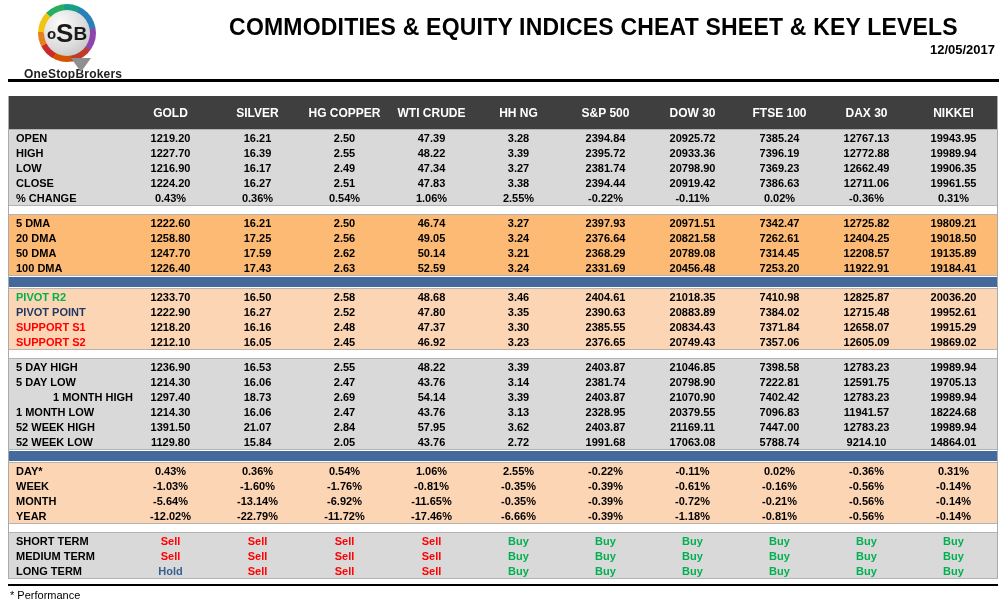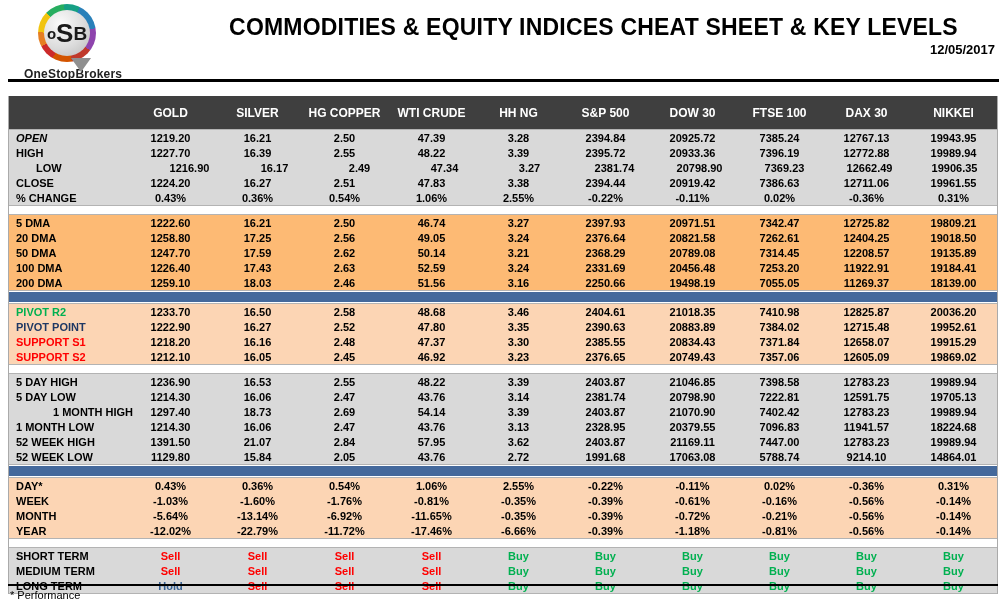--- a/index.html
+++ b/index.html
@@ -71,21 +71,21 @@
         <div class="col">WTI CRUDE</div>
         <div class="col">HH NG</div>
         <div class="col">S&amp;P 500</div>
         <div class="col">DOW 30</div>
         <div class="col">FTSE 100</div>
         <div class="col">DAX 30</div>
         <div class="col">NIKKEI</div>
       </div>
       <div class="section" style="background: rgb(217, 217, 217);">
         <div class="row">
-          <div class="label" style="color: rgb(0, 0, 0); font-style: italic;">OPEN</div>
+          <div class="label" style="color: rgb(0, 0, 0);">OPEN</div>
           <div class="col">1219.20</div>
           <div class="col">16.21</div>
           <div class="col">2.50</div>
           <div class="col">47.39</div>
           <div class="col">3.28</div>
           <div class="col">2394.84</div>
           <div class="col">20925.72</div>
           <div class="col">7385.24</div>
           <div class="col">12767.13</div>
           <div class="col">19943.95</div>
@@ -97,21 +97,21 @@
           <div class="col">2.55</div>
           <div class="col">48.22</div>
           <div class="col">3.39</div>
           <div class="col">2395.72</div>
           <div class="col">20933.36</div>
           <div class="col">7396.19</div>
           <div class="col">12772.88</div>
           <div class="col">19989.94</div>
         </div>
         <div class="row">
-          <div class="label" style="color: rgb(0, 0, 0); margin-left: 20px;">LOW</div>
+          <div class="label" style="color: rgb(0, 0, 0);">LOW</div>
           <div class="col">1216.90</div>
           <div class="col">16.17</div>
           <div class="col">2.49</div>
           <div class="col">47.34</div>
           <div class="col">3.27</div>
           <div class="col">2381.74</div>
           <div class="col">20798.90</div>
           <div class="col">7369.23</div>
           <div class="col">12662.49</div>
           <div class="col">19906.35</div>
@@ -190,33 +190,20 @@
           <div class="col">17.43</div>
           <div class="col">2.63</div>
           <div class="col">52.59</div>
           <div class="col">3.24</div>
           <div class="col">2331.69</div>
           <div class="col">20456.48</div>
           <div class="col">7253.20</div>
           <div class="col">11922.91</div>
           <div class="col">19184.41</div>
         </div>
-        <div class="row">
-          <div class="label" style="color: rgb(0, 0, 0);">200 DMA</div>
-          <div class="col">1259.10</div>
-          <div class="col">18.03</div>
-          <div class="col">2.46</div>
-          <div class="col">51.56</div>
-          <div class="col">3.16</div>
-          <div class="col">2250.66</div>
-          <div class="col">19498.19</div>
-          <div class="col">7055.05</div>
-          <div class="col">11269.37</div>
-          <div class="col">18139.00</div>
-        </div>
       </div>
       <div class="bar" style="background: rgb(68, 105, 156);"></div>
       <div class="section" style="background: rgb(252, 213, 180);">
         <div class="row">
           <div class="label" style="color: rgb(0, 176, 80);">PIVOT R2</div>
           <div class="col">1233.70</div>
           <div class="col">16.50</div>
           <div class="col">2.58</div>
           <div class="col">48.68</div>
           <div class="col">3.46</div>

